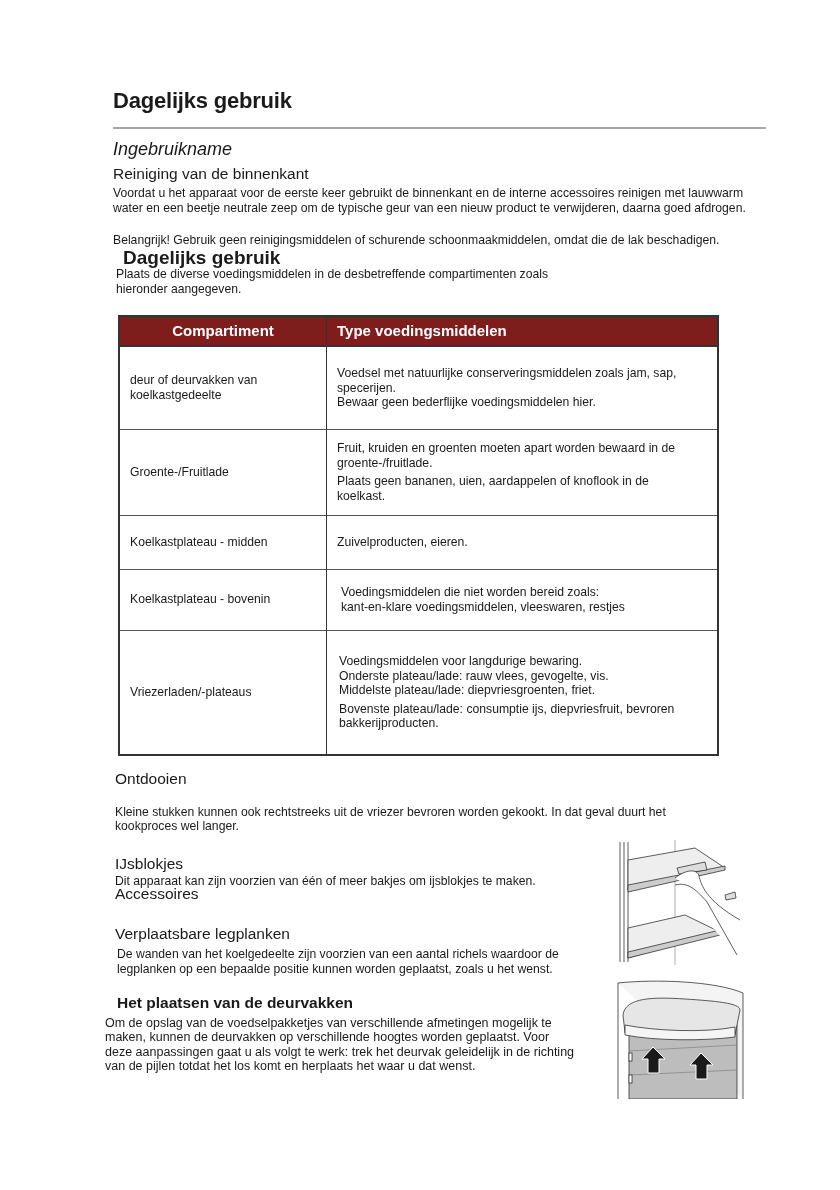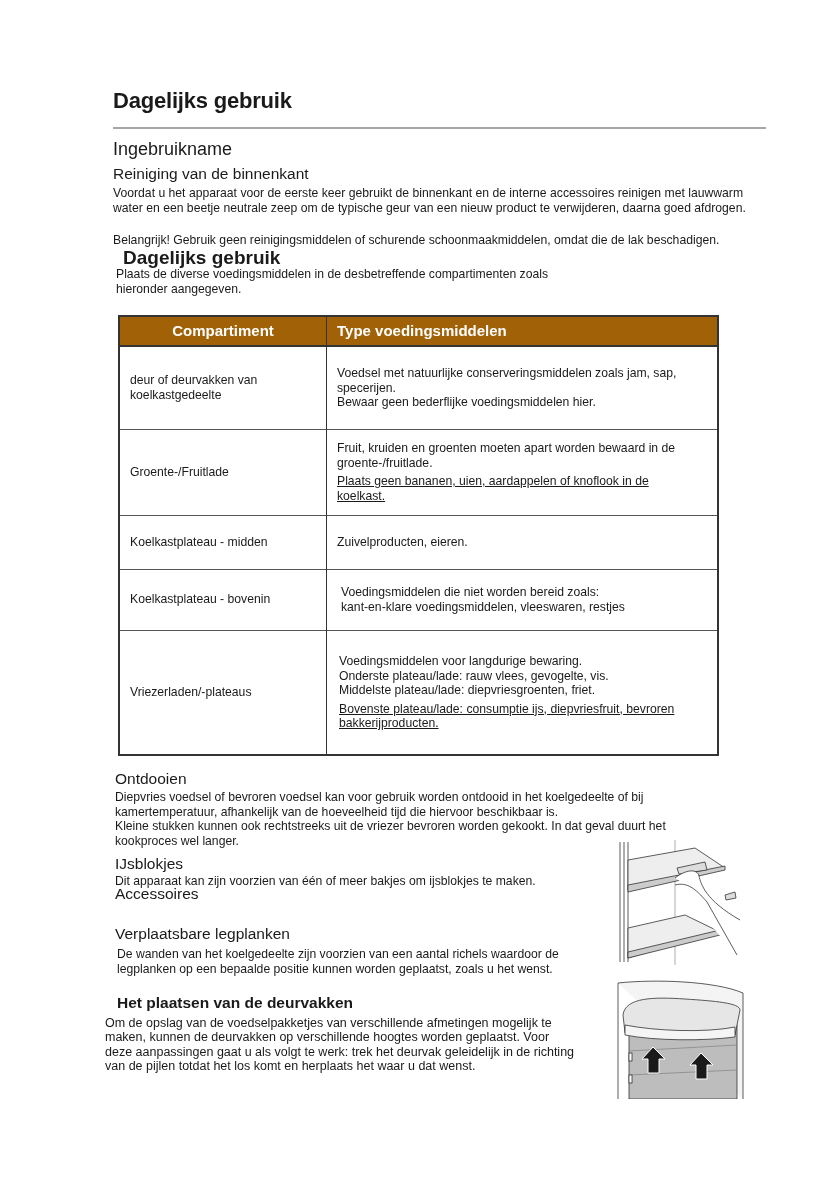--- a/index.html
+++ b/index.html
@@ -1,37 +1,37 @@
 <!DOCTYPE html>
 <html><head>
   <meta charset="utf-8">
   <style>
     html, body { margin: 0; padding: 0; background: #ffffff; }
     body { width: 840px; height: 1190px; position: relative; overflow: hidden; font-family: "Liberation Sans", sans-serif; color: #1a1a1a; }
     .abs { position: absolute; }
     .h1 { left: 113px; top: 88px; font-size: 22px; font-weight: bold; letter-spacing: -0.2px; }
     .rule { left: 113px; top: 127px; width: 653px; height: 0; border-top: 2px solid #a6a6a6; }
-    .h2 { left: 113px; top: 139px; font-size: 18px; font-weight: normal; }
+    .h2 { left: 113px; top: 139px; font-size: 18px; font-weight: normal; font-style: italic; }
     .h3 { left: 113px; top: 165px; font-size: 15.5px; }
     .p { font-size: 12.2px; line-height: 14.5px; }
     .intro { left: 113px; top: 186px; width: 660px; }
     .important { left: 113px; top: 233px; width: 670px; white-space: nowrap; }
     .important b { font-weight: normal; }
     .h1b { left: 123px; top: 247px; font-size: 19px; font-weight: bold; }
     .place { left: 116px; top: 267px; width: 460px; }
     table.food { position: absolute; left: 118px; top: 315px; width: 601px; border-collapse: collapse; font-size: 12.2px; line-height: 14.5px; }
-    table.food th { background: #a16207; color: #ffffff; font-size: 15px; font-weight: bold; height: 28px; padding: 0; border: 2px solid #333; border-left: none; border-right: none; }
+    table.food th { background: #7f1d1d; color: #ffffff; font-size: 15px; font-weight: bold; height: 28px; padding: 0; border: 2px solid #333; border-left: none; border-right: none; }
     table.food th.c1 { text-align: center; width: 216px; border-left: 2px solid #333; border-right: 1px solid #333; }
     table.food th.c2 { text-align: left; padding-left: 10px; border-right: 2px solid #333; }
     table.food td { vertical-align: middle; padding: 0 10px; border-top: 1px solid #555; }
     table.food td.c1 { border-left: 2px solid #333; border-right: 1px solid #333; margin-left: 23px; }
     table.food td.c2 { border-right: 2px solid #333; }
     table.food tr.last td { border-bottom: 2px solid #333; }
     .cellline { display: block; }
-    .gap { margin-top: 4px; text-decoration: underline; }
+    .gap { margin-top: 4px; }
     .h3b { font-size: 15.5px; }
     .ont-h { left: 115px; top: 770px; }
     .ont-p { left: 115px; top: 790px; width: 600px; }
     .ijs-h { left: 115px; top: 855px; }
     .ijs-p { left: 115px; top: 874px; width: 480px; }
     .acc-h { left: 115px; top: 885px; }
     .ver-h { left: 115px; top: 925px; }
     .ver-p { left: 117px; top: 947px; width: 460px; }
     .dv-h { left: 117px; top: 994px; }
     .dv-p { left: 105px; top: 1016px; width: 470px; font-size: 12.5px; line-height: 14.3px; }
@@ -96,21 +96,21 @@
         <span class="cellline">Onderste plateau/lade: rauw vlees, gevogelte, vis.</span>
         <span class="cellline">Middelste plateau/lade: diepvriesgroenten, friet.</span>
         <span class="cellline gap" style="width:365px">Bovenste plateau/lade: consumptie ijs, diepvriesfruit, bevroren bakkerijproducten.</span>
       </td>
     </tr>
   </tbody>
 </table>
 
 <div class="abs h3b ont-h">Ontdooien</div>
 <div class="abs p ont-p">
-  <span>Diepvries voedsel of bevroren voedsel kan voor gebruik worden ontdooid in het koelgedeelte of bij kamertemperatuur, afhankelijk van de hoeveelheid tijd die hiervoor beschikbaar is.</span><br>
+  <br>
   <span>Kleine stukken kunnen ook rechtstreeks uit de vriezer bevroren worden gekookt. In dat geval duurt het kookproces wel langer.</span>
 </div>
 
 <div class="abs h3b ijs-h">IJsblokjes</div>
 <div class="abs p ijs-p">Dit apparaat kan zijn voorzien van één of meer bakjes om ijsblokjes te maken.</div>
 
 <div class="abs h3b acc-h">Accessoires</div>
 <div class="abs h3b ver-h">Verplaatsbare legplanken</div>
 <div class="abs p ver-p">De wanden van het koelgedeelte zijn voorzien van een aantal richels waardoor de legplanken op een bepaalde positie kunnen worden geplaatst, zoals u het wenst.</div>
 

